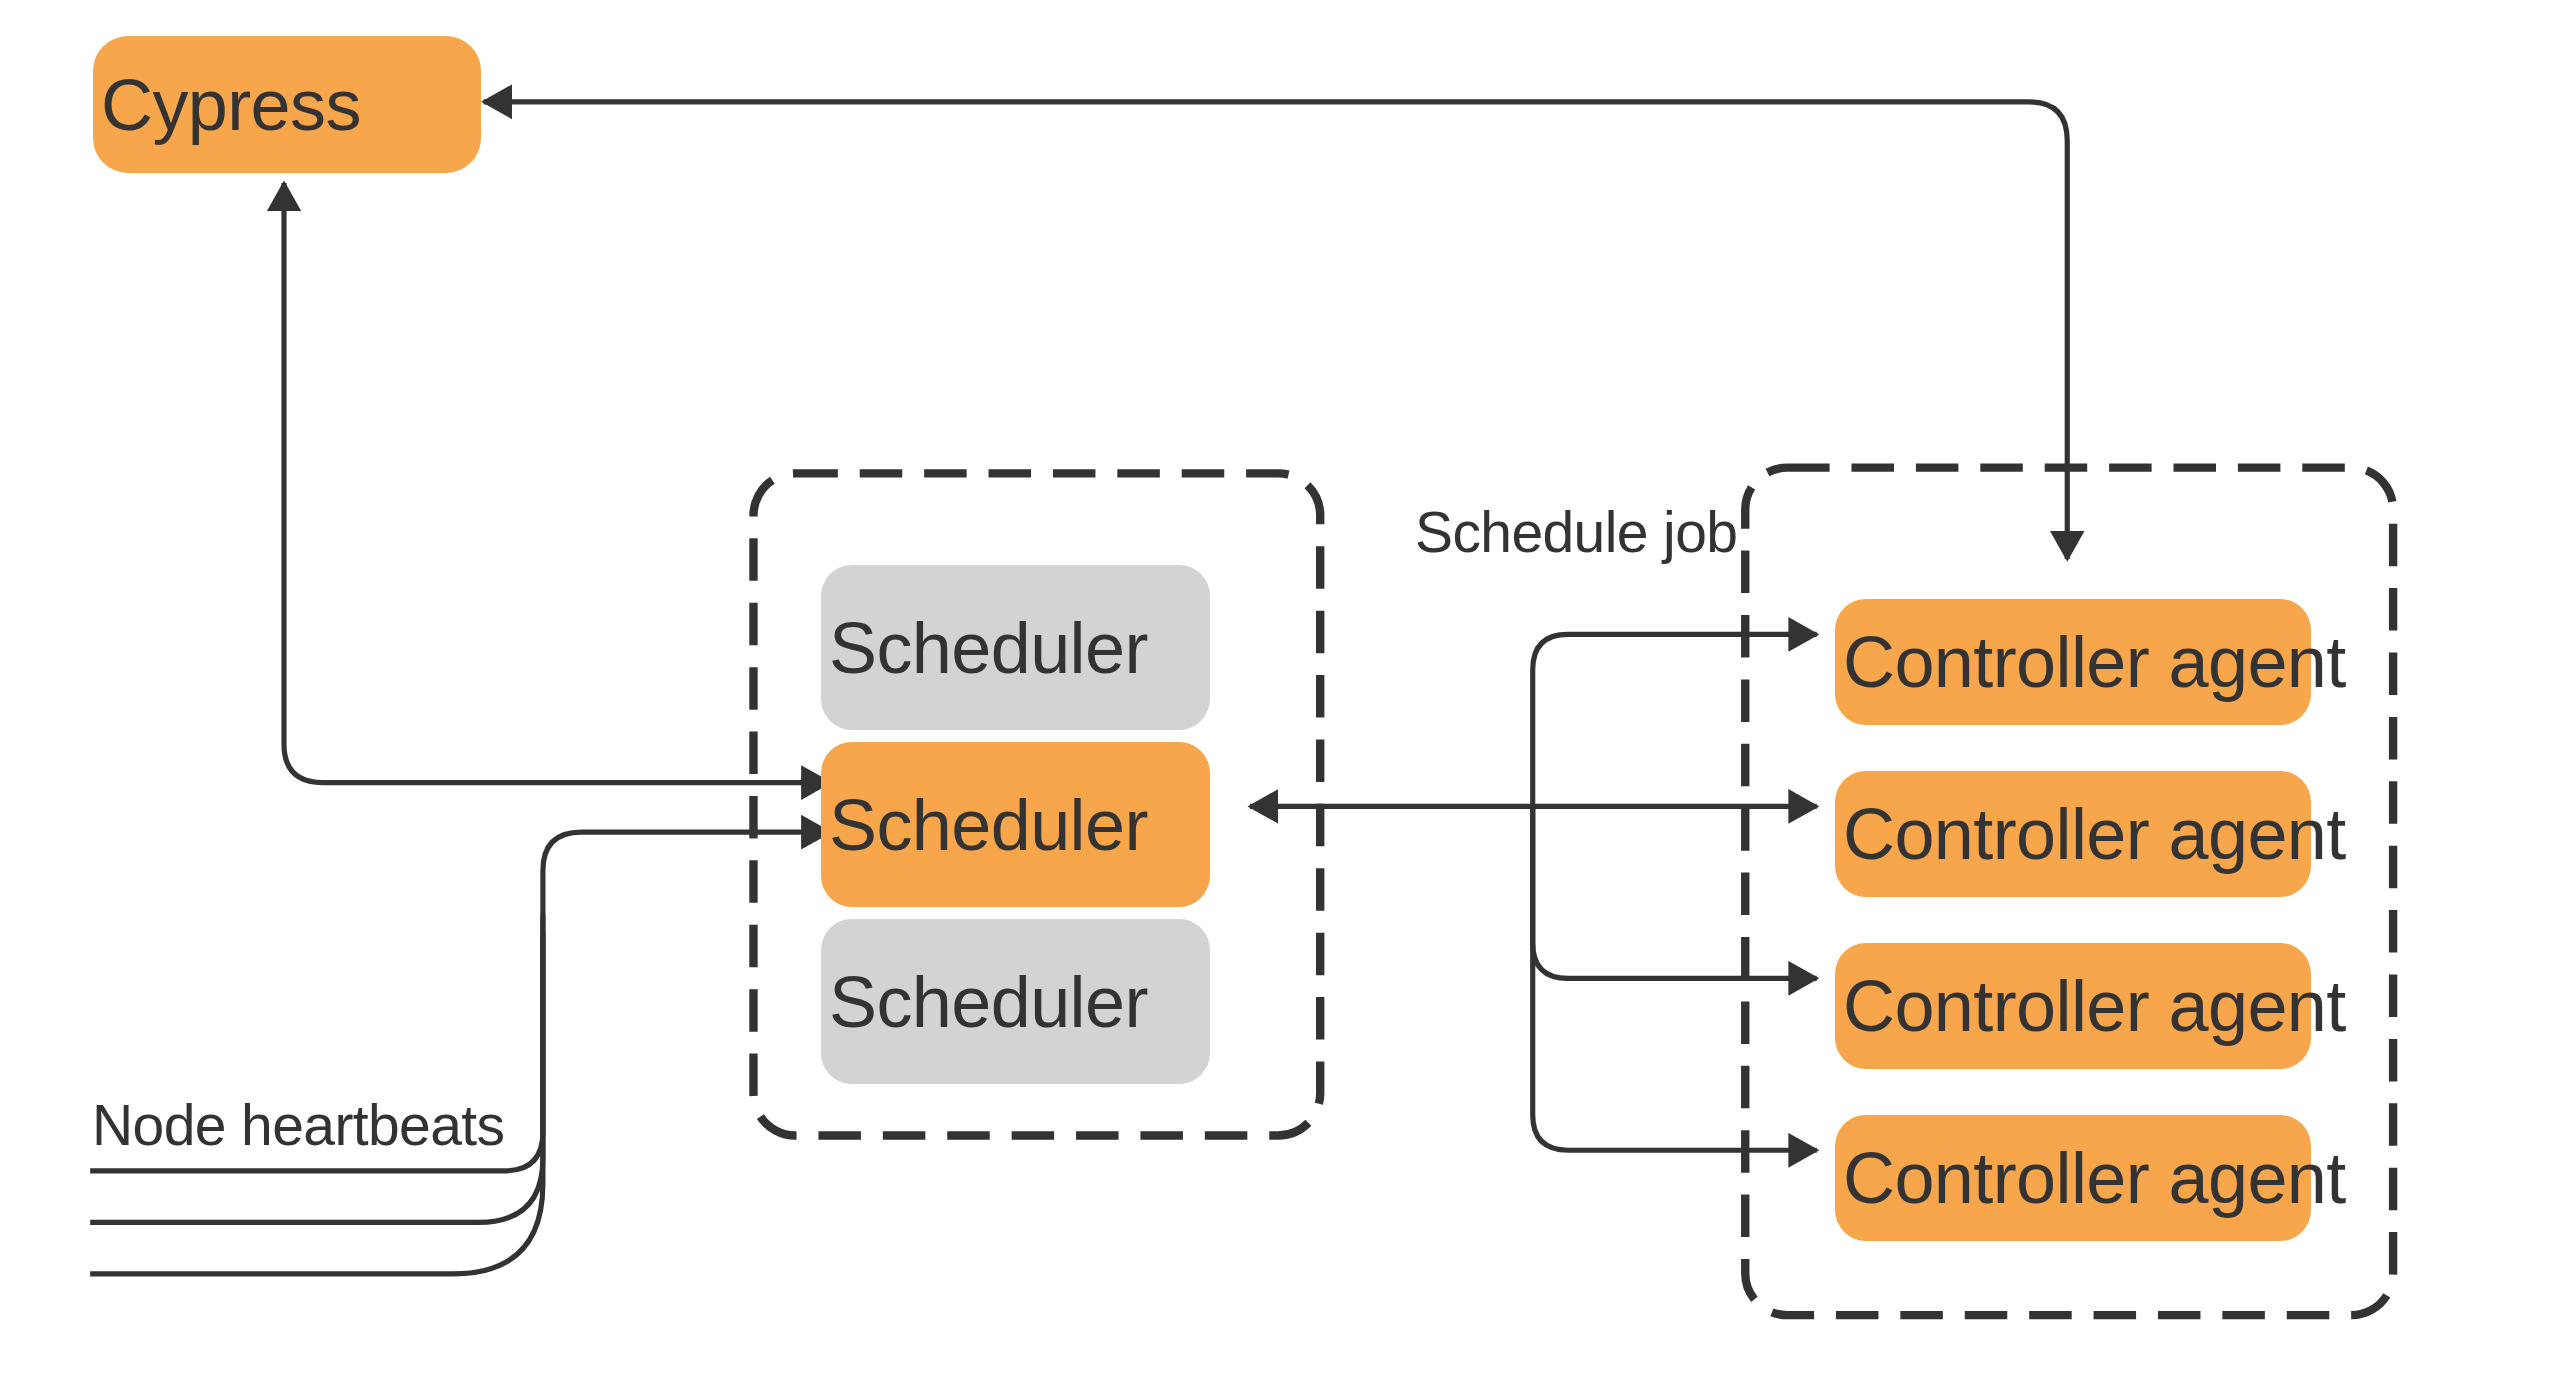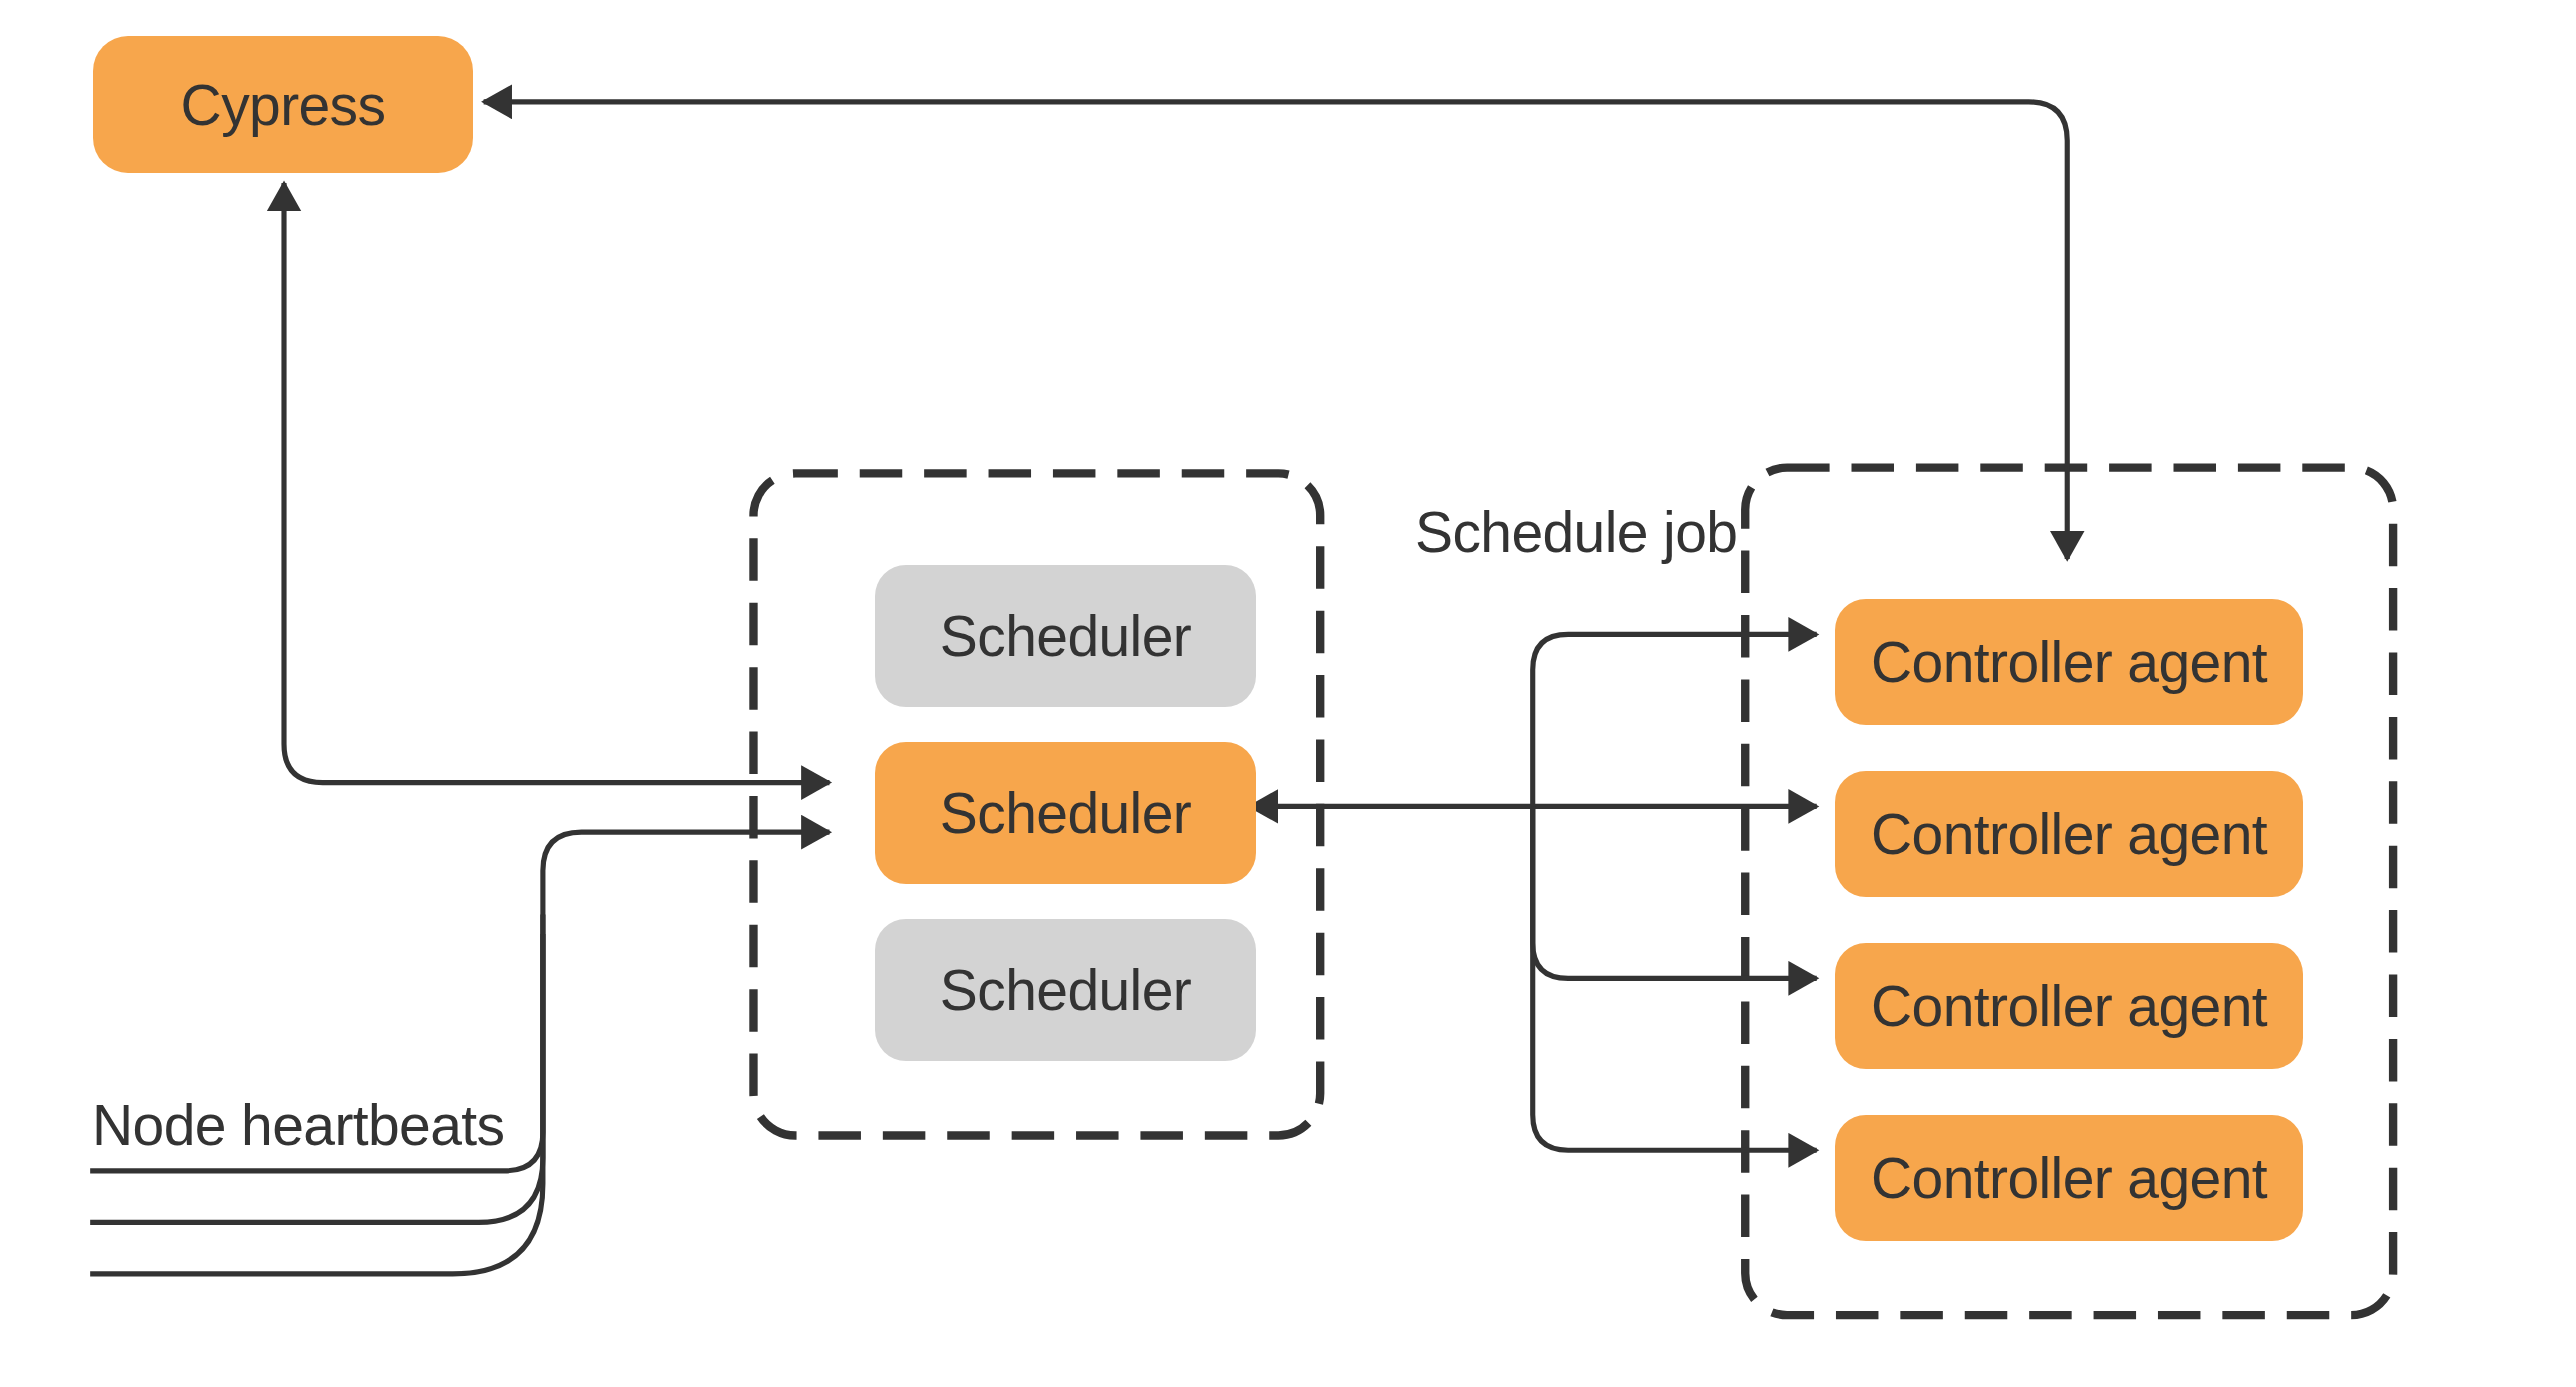--- a/index.html
+++ b/index.html
@@ -20,28 +20,29 @@
     background:var(--background);overflow:hidden;
   }
   .edges-layer{position:absolute;left:0;top:0;width:2576px;height:1388px;}
   .edge{stroke:var(--line);stroke-width:8;fill:none;}
   .arrowhead{fill:var(--line);}
   .cluster{
     stroke:var(--line);stroke-width:13;fill:none;
     stroke-dasharray:66 34;stroke-linecap:butt;
   }
   .node{
-    position:absolute;display:flex;align-items:center;justify-content:center;
-    border-radius:31px;font-size:57px;letter-spacing:-0.6px;color:var(--text);
+    position:absolute;display:flex;align-items:center;justify-content:flex-start;
+    border-radius:31px;font-size:72px;letter-spacing:-0.6px;color:var(--text);
     white-space:nowrap;
+    padding-left:8px;
   }
   .node[data-variant="active"]{background:var(--orange);}
   .node[data-variant="standby"]{background:var(--inactive);}
   .node-cypress{left:93px;top:36px;width:380px;height:137px;border-radius:35px;}
-  .node-sch{left:875px;width:381px;height:142px;}
+  .node-sch{left:821px;width:381px;height:165px;}
   .node-sch1{top:565px;}
   .node-sch2{top:742px;}
   .node-sch3{top:919px;}
   .node-ca{left:1835px;width:468px;height:126px;margin-top:28px;}
   .node-ca1{top:571px;}
   .node-ca2{top:743px;}
   .node-ca3{top:915px;}
   .node-ca4{top:1087px;}
   .float-label{
     position:absolute;font-size:57px;letter-spacing:-0.6px;color:var(--text);

